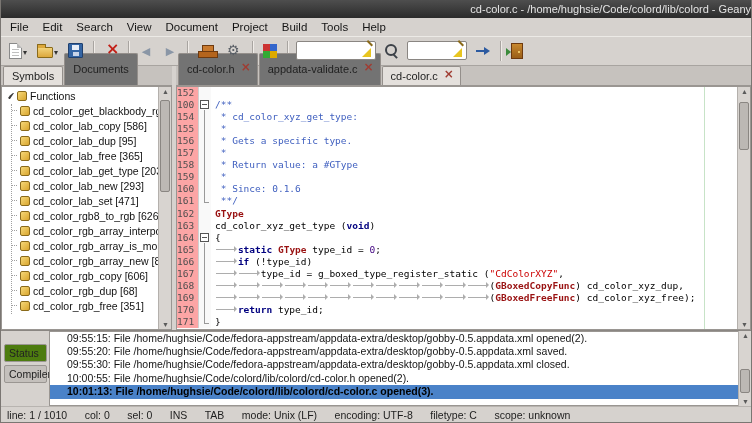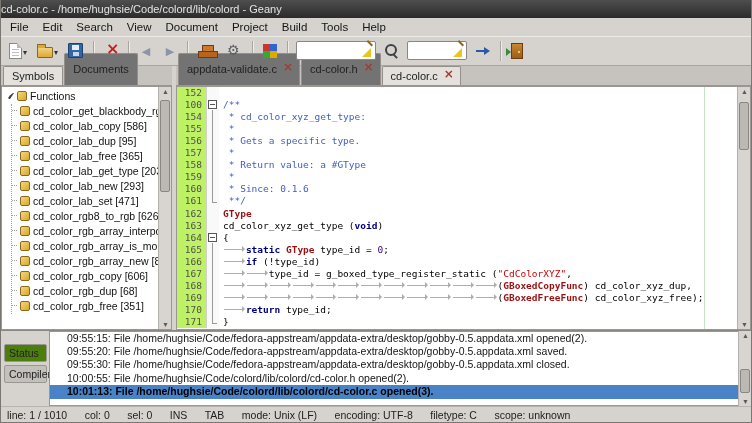--- a/index.html
+++ b/index.html
@@ -3,21 +3,21 @@
 <meta charset="utf-8">
 <style>
   * { box-sizing: border-box; margin: 0; padding: 0; }
   html,body { width:752px; height:423px; overflow:hidden; background:#d6d2ce;
               font-family:"Liberation Sans", sans-serif; }
   .app { width:752px; height:423px; display:flex; flex-direction:column;
          border:1px solid #7a7672; border-top:none; background:#d6d2ce; }
 
   
   .titlebar { height:18px; background:linear-gradient(#4e4e4e,#2b2b2b);
-              color:#e4e4e4; font-size:11px; line-height:18px; text-align:left;
+              color:#e4e4e4; font-size:11px; line-height:18px; text-align:right;
               white-space:nowrap; overflow:hidden; }
 
   
   .menubar { height:18px; display:flex; align-items:center; padding-left:2px; }
   .menu-item { font-size:11.5px; color:#151515; padding:1px 7px; }
 
   
   .toolbar { height:30px; display:flex; align-items:center; gap:2px; padding:1px 4px;
              border-top:1px solid #eceae6; border-bottom:1px solid #a8a4a0; }
   .tbtn { display:flex; align-items:center; gap:1px; padding:3px; border:1px solid transparent;
@@ -107,21 +107,21 @@
              white-space:nowrap; overflow:hidden; }
   .sym-row::before { content:""; flex:none; width:5px; height:1px; border-top:1px dotted #a0a0a0; }
 
   .splitter { width:4px; }
 
   .editor-pane { flex:1; min-width:0; display:flex; flex-direction:column; }
   .editor-body { height:244px; display:flex; border:1px solid #9a9692; background:#fff; }
   .code-wrap { flex:1; min-width:0; position:relative; overflow:hidden;
                font:9.5px/12.1px "DejaVu Sans Mono", monospace; }
   .code-line { display:flex; height:12.1px; line-height:12.1px; }
-  .ln-num { flex:none; width:30px; text-align:right; padding-right:4px; background:#bef264;
+  .ln-num { flex:none; width:22px; text-align:right; padding-right:4px; background:#fca5a5;
             border-right:1px solid #d0d0d0; color:#4f4f4f; }
   .ln-fold { flex:none; width:12px; position:relative; background:#f9f9f9; }
   .ln-fold i { display:block; position:absolute; }
   .fold-box { left:1px; top:1px; width:9px; height:9px; background:#fff; border:1px solid #555; }
   .fold-box::after { content:""; position:absolute; left:1px; top:3px; width:5px; height:1px; background:#555; }
   .fold-stem { left:5px; top:11px; bottom:0; width:1px; background:#999; }
   .fold-line { left:5px; top:0; bottom:0; width:1px; background:#999; }
   .fold-end  { left:5px; top:0; height:7px; width:1px; background:#999; }
   .fold-end::after { content:""; position:absolute; left:0; top:7px; width:5px; height:1px; background:#999; }
   .ln-code { white-space:pre; padding-left:4px; color:#000; }
@@ -317,25 +317,25 @@
           <i class="vthumb" style="top:13px;height:92px"></i>
         </div>
       </div>
     </div>
 
     <div class="splitter"></div>
 
     <div class="editor-pane">
       <div class="nb-tabs">
         <div class="nb-tab">
+          <span>cd-color.h</span>
+          <span class="tab-close"></span>
+        </div>
+        <div class="nb-tab">
           <span>appdata-validate.c</span>
-          <span class="tab-close"></span>
-        </div>
-        <div class="nb-tab">
-          <span>cd-color.h</span>
           <span class="tab-close"></span>
         </div>
         <div class="nb-tab active">
           <span>cd-color.c</span>
           <span class="tab-close"></span>
         </div>
       </div>
       <div class="editor-body">
         <div class="code-wrap">
           <div>

